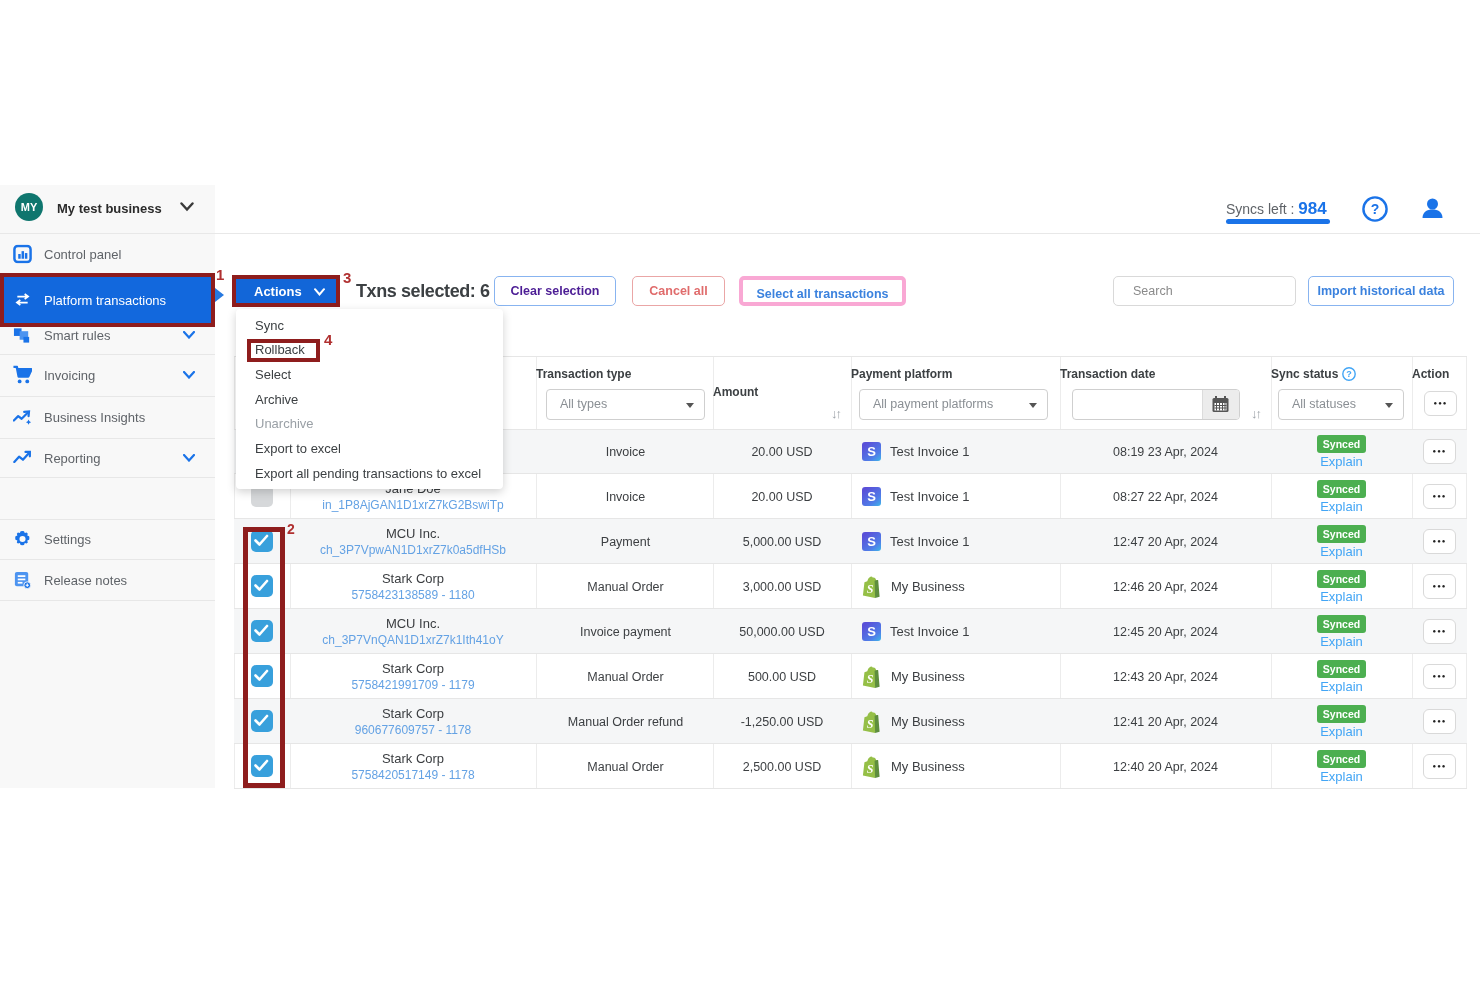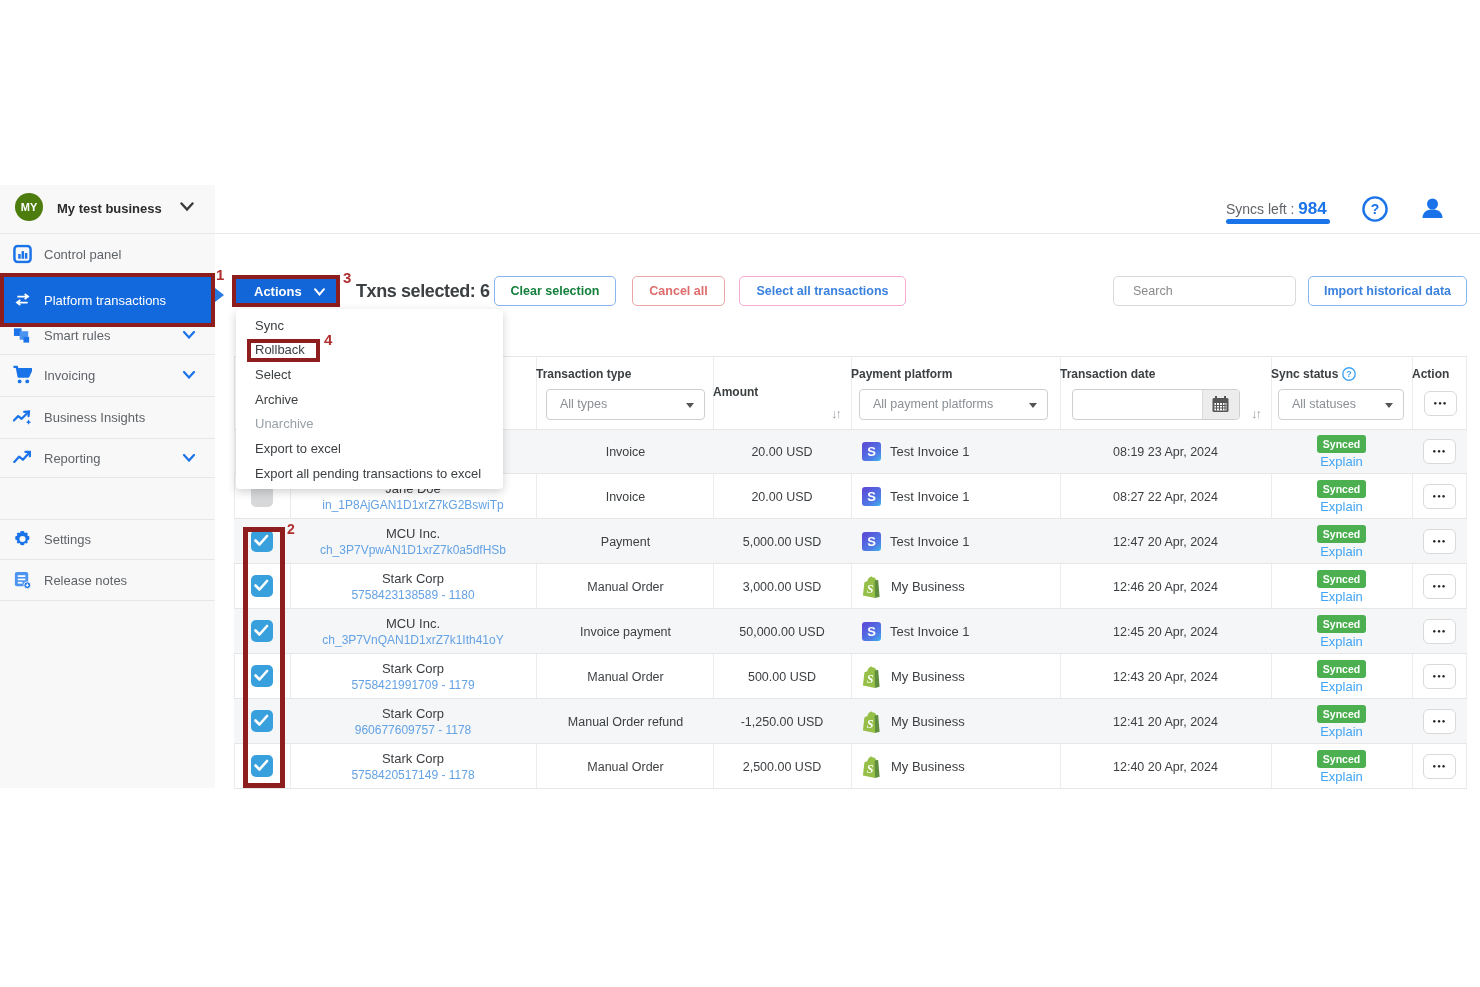--- a/index.html
+++ b/index.html
@@ -8,41 +8,41 @@
   #app { position:relative; width:1480px; height:987px; }
 
   
   #sidebar { left:0; top:185px; width:215px; height:603px; background:#f8f8f8; }
   .sideitem { position:absolute; left:0; width:215px; color:#5f6368; font-size:13px;padding-left:20px; }
   .sideitem .lbl { position:absolute; left:44px; top:50%; transform:translateY(-50%); }
   .sideitem .ico { position:absolute; left:13px; top:50%; transform:translateY(-50%); width:19px; height:19px; }
   .sideitem .chev { position:absolute; right:20px; top:50%; transform:translateY(-50%); }
   .sdiv { position:absolute; left:0; width:215px; height:1px; background:#e7e7e7; }
 
-  #avatar { position:absolute; left:15px; top:193px; width:28px; height:28px; border-radius:50%; background:#4d7c0f; color:#fff; font-size:11px; font-weight:bold; text-align:center; line-height:28px; }
+  #avatar { position:absolute; left:15px; top:193px; width:28px; height:28px; border-radius:50%; background:#0f766e; color:#fff; font-size:11px; font-weight:bold; text-align:center; line-height:28px; }
   #bizname { position:absolute; left:57px; top:201px; font-size:13px; font-weight:bold; color:#2b2b2b; }
 
   
   #activewrap { position:absolute; left:0px; top:273px; width:215px; height:54px; border:4px solid #8e1d1d; background:#1268dd; }
   #activewrap .lbl { position:absolute; left:40px; top:50%; transform:translateY(-50%); color:#fff; font-size:13px; }
   #activewrap .ico { position:absolute; left:9px; top:50%; transform:translateY(-50%); width:19px; height:19px; }
 
   
   #topdiv { left:0; top:233px; width:1480px; height:1px; background:#e8e8e8; }
   #syncsleft { left:1226px; top:199px; font-size:14px; color:#5f6368; }
   #syncsleft b { color:#1a73e8; font-size:17px; font-weight:bold; }
   #syncbar { left:1226px; top:219px; width:104px; height:5px; border-radius:3px; background:#1a73e8; }
 
   
   .btn { position:absolute; height:30px; border-radius:5px; font-size:12.5px; font-weight:bold; text-align:center; background:#fff; }
-  #btn-clear { left:494px; top:276px; width:122px; border:1px solid #88b4f0; color:#15803d; line-height:28px; }
+  #btn-clear { left:494px; top:276px; width:122px; border:1px solid #88b4f0; color:#4c1d95; line-height:28px; }
   #btn-cancel { left:632px; top:276px; width:93px; border:1px solid #eaa6a6; color:#e06c6c; line-height:28px; }
-  #btn-selectall { left:739px; top:276px; width:167px; border:1px solid #f9a8d4; color:#3b82de; line-height:28px; }
+  #btn-selectall { left:739px; top:276px; width:167px; border:4px solid #f9a8d4; color:#3b82de; line-height:28px; }
   #search { left:1113px; top:276px; width:183px; height:30px; border:1px solid #d9d9d9; border-radius:5px; color:#8a8a8a; font-size:12.5px; line-height:28px; padding-left:19px; }
-  #btn-import { left:1308px; top:276px; width:159px; border:1px solid #88b4f0; color:#3b82de; line-height:28px; }
+  #btn-import { left:1308px; top:276px; width:146px; border:1px solid #88b4f0; color:#3b82de; line-height:28px; }
   #txns { left:356px; top:281px; font-size:18px; color:#3c4043; font-weight:600; letter-spacing:-0.4px; }
 
   #actionswrap { position:absolute; left:232px; top:275px; width:108px; height:32px; border:4px solid #8e1d1d; background:#1266d8; }
   #actionswrap .t { position:absolute; left:18px; top:50%; transform:translateY(-50%); color:#fff; font-size:13px; font-weight:bold; }
 
   .ann { position:absolute; color:#b03030; font-size:15px; font-weight:bold; }
 
   
   #dropdown { left:236px; top:309px; width:267px; height:180px; background:#fff; box-shadow:0 3px 10px rgba(0,0,0,0.18); border-radius:4px; z-index:30; }
   .dditem { position:absolute; left:19px; font-size:13px; color:#3c4043; white-space:nowrap; line-height:18px; }

